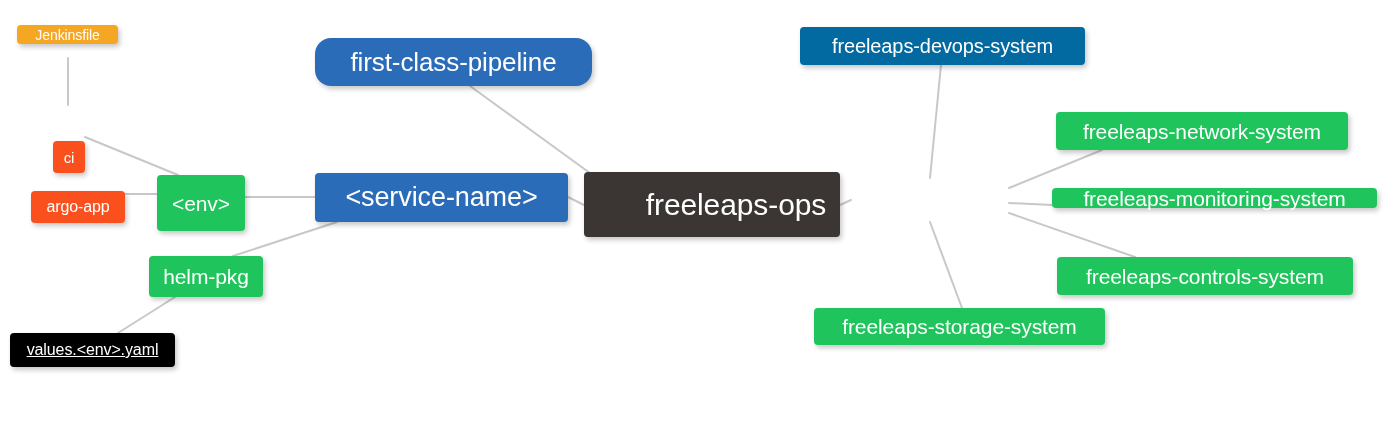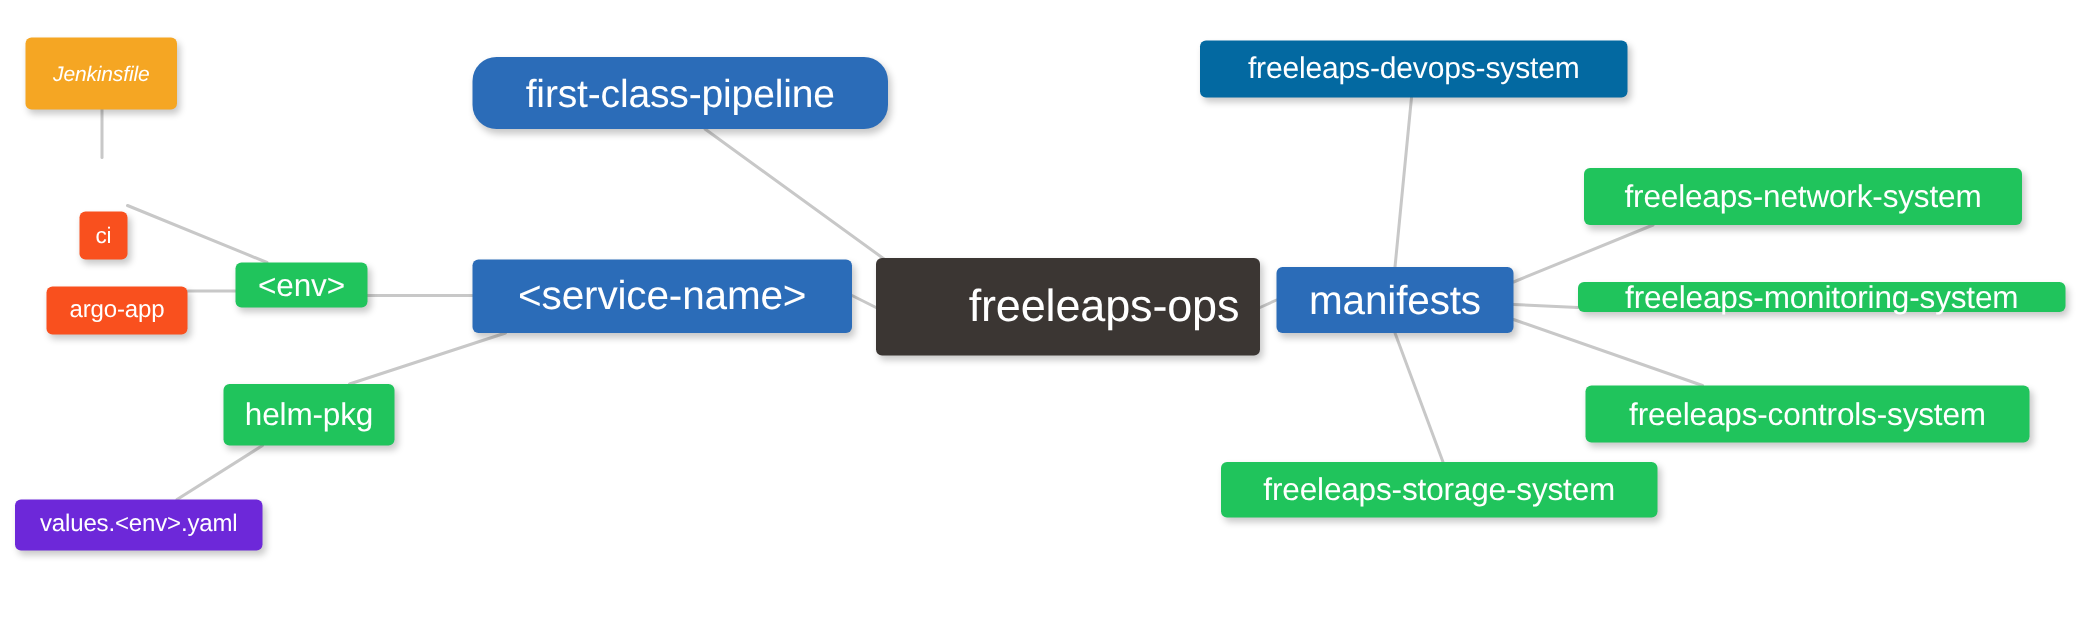--- a/index.html
+++ b/index.html
@@ -79,47 +79,44 @@
   </div>
 
   <div class="node c-blue" style="left: 315px; top: 173px; width: 253px; height: 49px; background: rgb(43, 108, 184); font-size: 27px;">
     <span class="node-label">&lt;service-name&gt;</span>
   </div>
 
   <div class="node c-blue" style="left: 315px; top: 38px; width: 277px; height: 48px; background: rgb(43, 108, 184); font-size: 26px; border-radius: 16px;">
     <span class="node-label">first-class-pipeline</span>
   </div>
 
-  <div class="node c-green" style="left: 157px; top: 175px; width: 88px; height: 30px; background: rgb(32, 196, 92); font-size: 21px;">
+  <div class="node c-green" style="left: 157px; top: 175px; width: 88px; height: 56px; background: rgb(32, 196, 92); font-size: 21px;">
     <span class="node-label">&lt;env&gt;</span>
   </div>
 
   <div class="node c-green" style="left: 149px; top: 256px; width: 114px; height: 41px; background: rgb(32, 196, 92); font-size: 21px;">
     <span class="node-label">helm-pkg</span>
   </div>
 
   <div class="node c-red" style="left: 53px; top: 105px; width: 32px; height: 32px; background: rgb(249, 80, 30); font-size: 15px; margin-top: 36px;">
     <span class="node-label">ci</span>
   </div>
 
   <div class="node c-red" style="left: 31px; top: 178px; width: 94px; height: 32px; background: rgb(249, 80, 30); font-size: 16px; margin-top: 13px;">
     <span class="node-label">argo-app</span>
   </div>
 
-  <div class="node c-orange" style="left: 17px; top: 25px; width: 101px; height: 48px; background: rgb(245, 166, 35); font-size: 14px; font-style: italic;">
+  <div class="node c-orange" style="left: 17px; top: 25px; width: 101px; height: 19px; background: rgb(245, 166, 35); font-size: 14px;">
     <span class="node-label">Jenkinsfile</span>
   </div>
 
-  <div class="node c-red" style="left: 10px; top: 333px; width: 165px; height: 34px; background: #6d28d9; font-size: 16px;">
+  <div class="node c-red" style="left: 10px; top: 333px; width: 165px; height: 34px; background: #000000; font-size: 16px; text-decoration: underline;">
     <span class="node-label">values.&lt;env&gt;.yaml</span>
   </div>
 
-  <div class="node c-blue" style="left: 851px; top: 178px; width: 158px; height: 44px; background: rgb(43, 108, 184); font-size: 27px;">
-    <span class="node-label">manifests</span>
-  </div>
 
   <div class="node c-green" style="left: 800px; top: 27px; width: 285px; height: 38px; background: #0369a1; font-size: 20px;">
     <span class="node-label">freeleaps-devops-system</span>
   </div>
 
   <div class="node c-green" style="left: 1056px; top: 112px; width: 292px; height: 38px; background: rgb(32, 196, 92); font-size: 21px;">
     <span class="node-label">freeleaps-network-system</span>
   </div>
 
   <div class="node c-green" style="left: 1052px; top: 188px; width: 325px; height: 20px; background: rgb(32, 196, 92); font-size: 21px; justify-content: center;">

